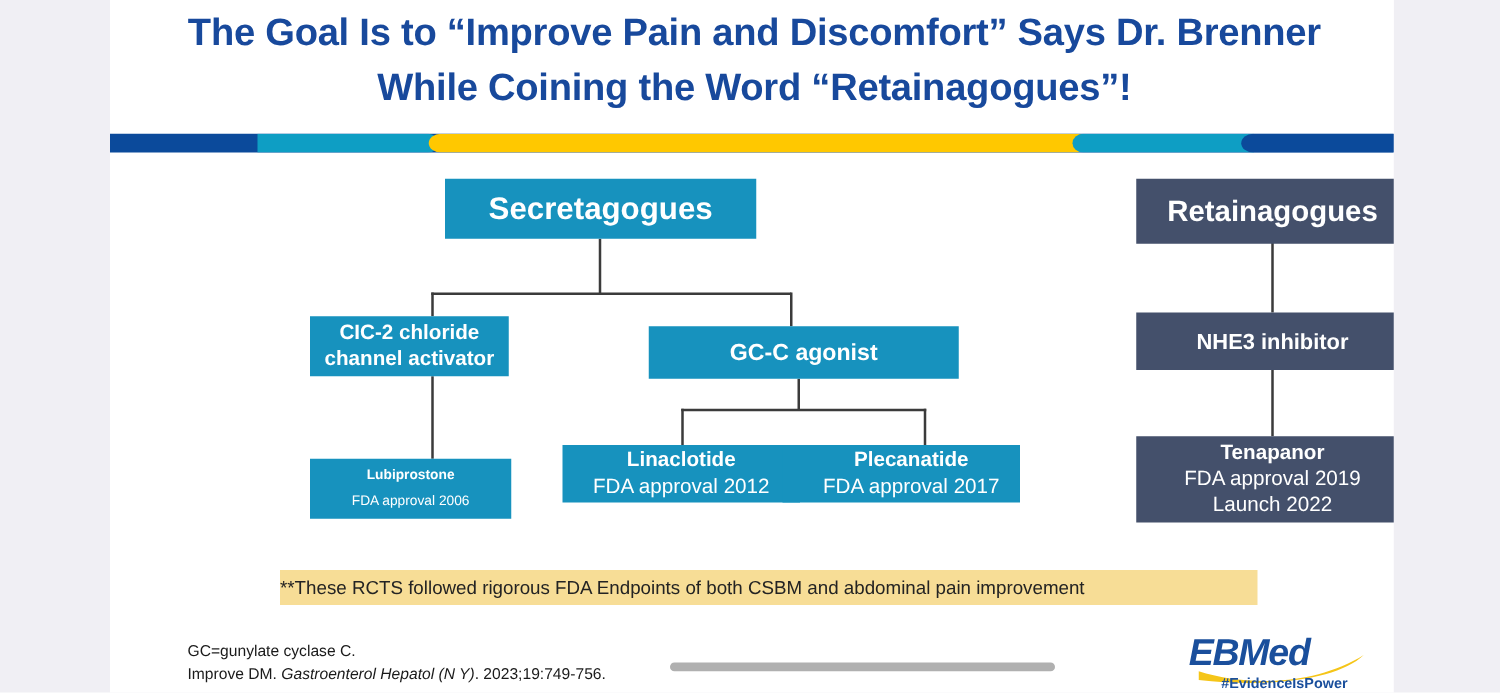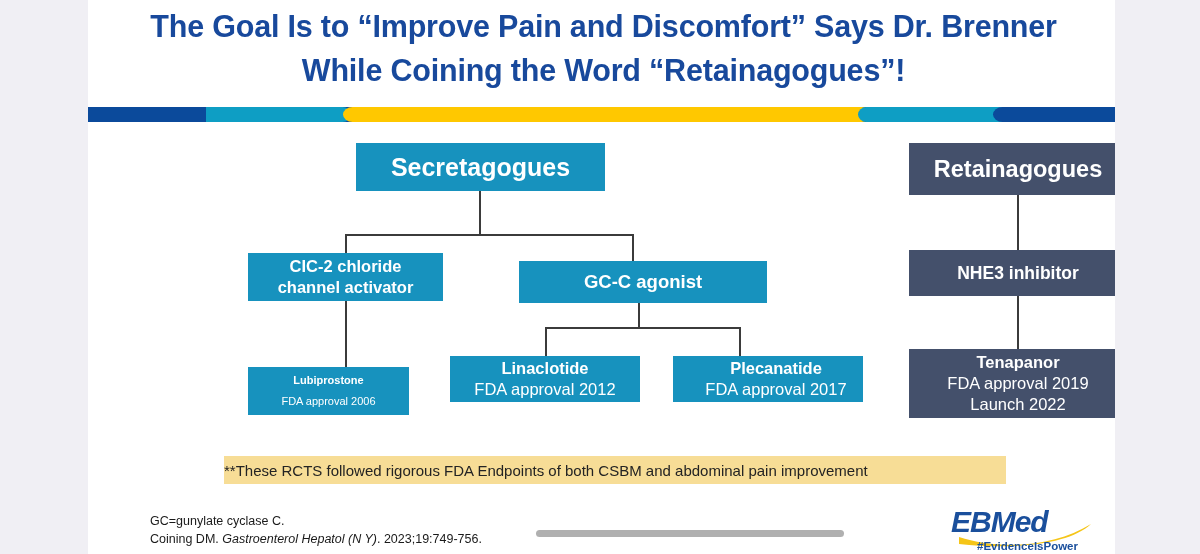--- a/index.html
+++ b/index.html
@@ -126,41 +126,41 @@
   
   #node-secretagogues {
     left: 268px; top: 21px; width: 249px; height: 48px;
     font-size: 25px;
   }
   #node-retainagogues {
     left: 821px; top: 21px; width: 218px; height: 52px;
     font-size: 23.5px;
   }
   #node-clc2 {
-    left: 160px; top: 131px; width: 195px; height: 48px;
+    left: 160px; top: 131px; width: 159px; height: 48px;
     font-size: 16.5px; line-height: 21px;
   }
   #node-gcc {
     left: 431px; top: 139px; width: 248px; height: 42px;
     font-size: 18.5px;
   }
   #node-nhe3 {
     left: 821px; top: 128px; width: 218px; height: 46px;
     font-size: 17.5px;
   }
   #node-lubiprostone {
     left: 160px; top: 245px; width: 161px; height: 48px;
     font-size: 11px; line-height: 21px;
   }
   #node-linaclotide {
     left: 362px; top: 234px; width: 190px; height: 46px;
     font-size: 16.5px; line-height: 21px;
   }
   #node-plecanatide {
-    left: 585px; top: 234px; width: 190px; height: 46px;
+    left: 538px; top: 234px; width: 190px; height: 46px;
     font-size: 16.5px; line-height: 21px; padding-left: 16px;
   }
   #node-tenapanor {
     left: 821px; top: 227px; width: 218px; height: 69px;
     font-size: 16.5px; line-height: 21px; align-items: center;
   }
 
   
   #conn-sec-down      { left: 391px; top: 69px;  height: 44px; }
   #conn-sec-h         { left: 257px; top: 112px; width: 288px; }
@@ -299,21 +299,21 @@
     </div>
   </div>
 
   <div id="footnote-banner" style="background: rgb(247, 221, 150);">
     <span>**These RCTS followed rigorous FDA Endpoints of both CSBM and abdominal pain improvement</span>
   </div>
 
   <div id="citation">
     <div>GC=gunylate cyclase C.</div>
     <div>
-      <span>Coining DM.</span>
+      <span>Improve DM.</span>
       <span class="journal">Gastroenterol Hepatol (N Y)</span><span>. 2023;19:749-756.</span>
     </div>
   </div>
 
   <div id="logo">
     <svg width="166" height="54" viewBox="0 0 166 54" xmlns="http://www.w3.org/2000/svg">
       <g>
         <path d="M18 37 C55 49, 110 49, 150 24 C128 45, 70 50, 18 44 Z" fill="#f5c518"></path>
       </g>
       <g fill="#1a4f9c" font-family="'Liberation Sans', sans-serif" font-weight="bold" font-style="italic">

